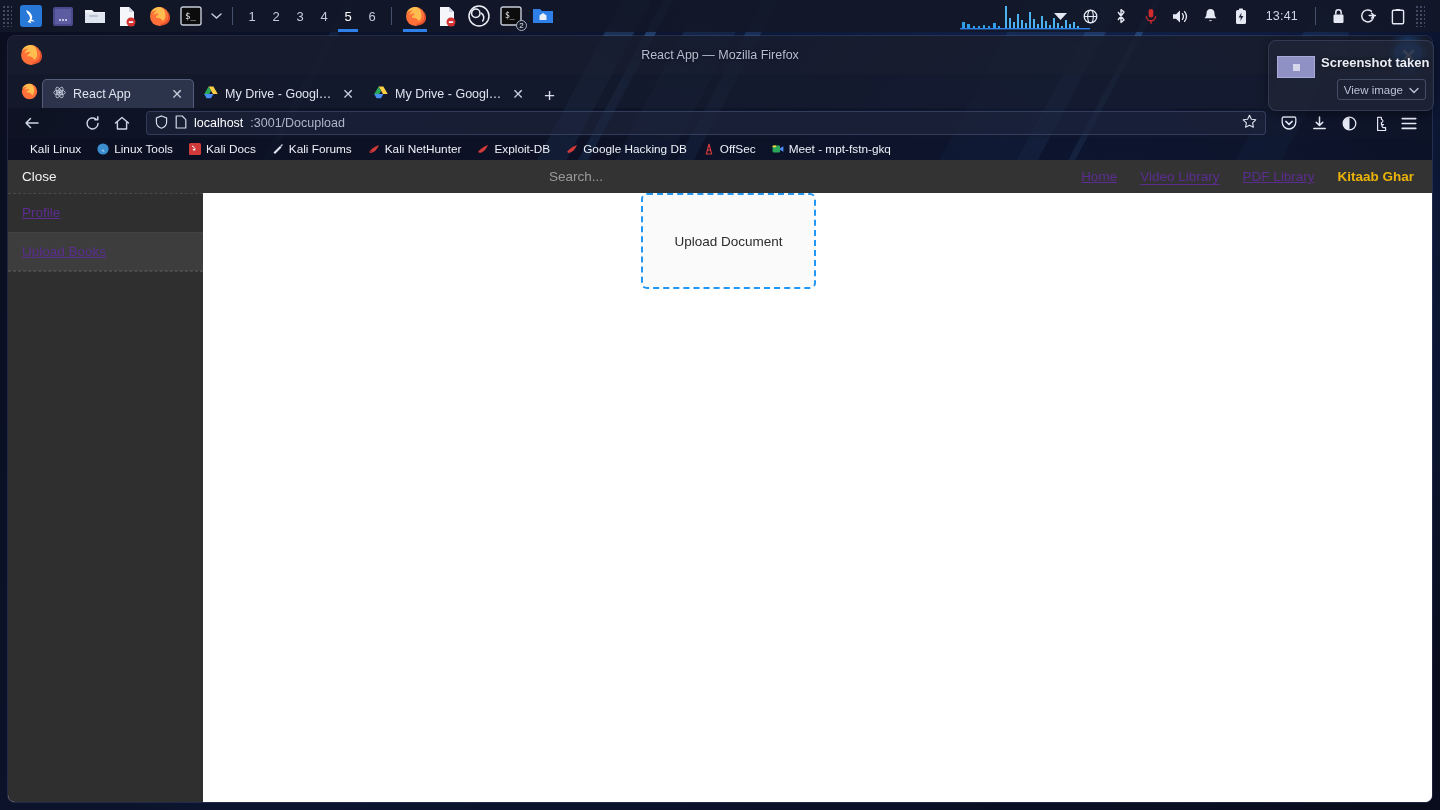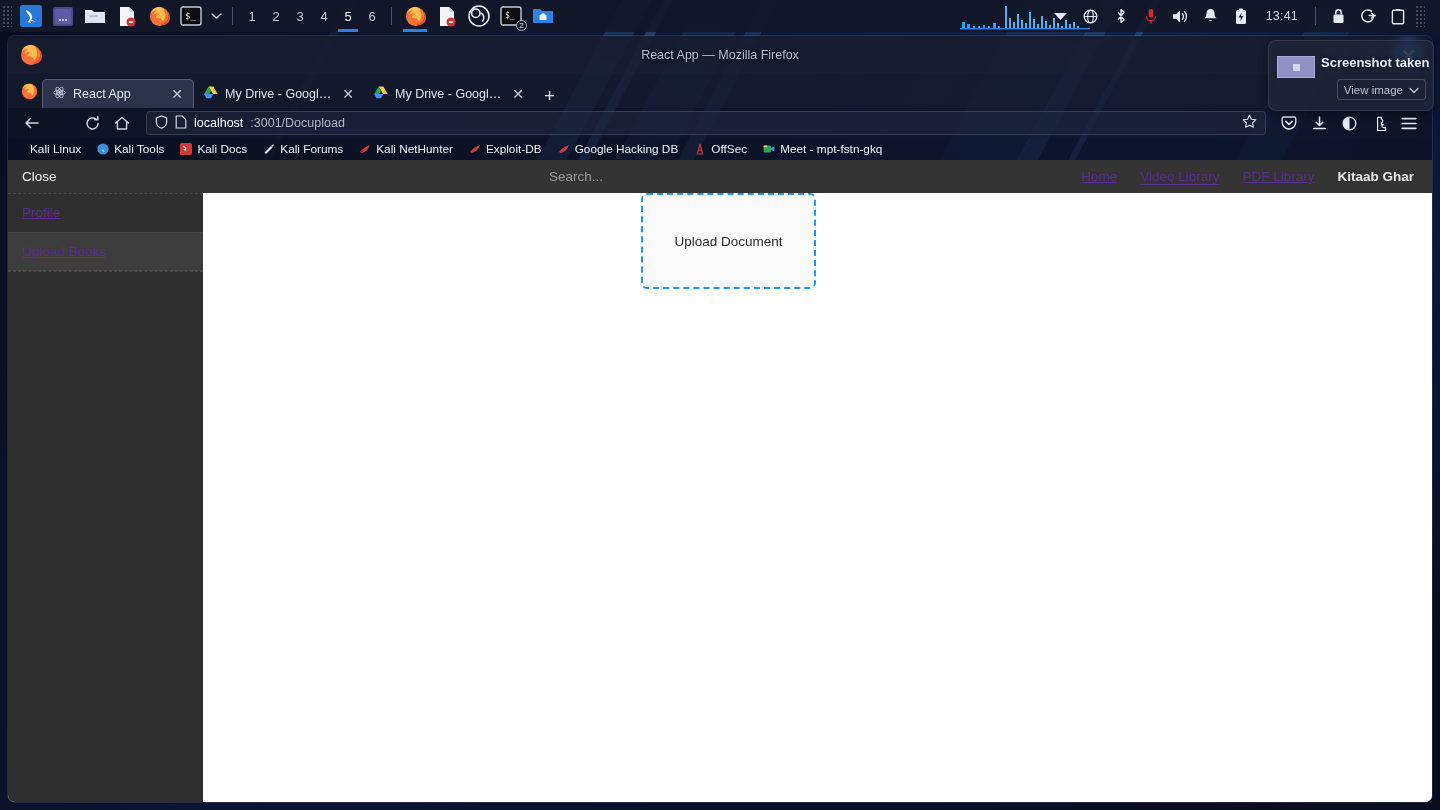--- a/index.html
+++ b/index.html
@@ -155,21 +155,21 @@
   #app-search {
     position: absolute; left: 541px; top: 0; height: 33px; line-height: 33px;
     color: #9a9a9a; font-size: 13.5px;
   }
   #app-nav-links {
     margin-left: auto; display: flex; align-items: center; gap: 23px;
     padding-right: 18px; font-size: 13.5px;
   }
   .applink { color: #5b2d91; text-decoration: underline; white-space: nowrap; }
   .applink.cur { text-decoration: underline; text-underline-offset: 3px; }
-  #brand { color: #e5e5e5; font-weight: bold; font-size: 13.5px; }
+  #brand { color: #eab308; font-weight: bold; font-size: 13.5px; }
 
   #page-body { display: flex; height: 612px; }
   #sidebar {
     width: 195px; background: #2f2f2f; flex-shrink: 0;
     border-top: 1px dashed #4a4a4a;
   }
   .side-item {
     height: 38.5px; display: flex; align-items: center; padding-left: 14px;
     border-bottom: 1px solid #434343;
     font-size: 13.5px;
@@ -586,21 +586,21 @@
     <div class="bm">
       <span>Kali Linux</span>
     </div>
     <div class="bm">
       <span class="bmico">
         <svg width="12" height="12" viewBox="0 0 12 12">
             <circle cx="6" cy="6" r="5.6" fill="#3b8ed0"></circle>
             <path d="M3 3c2 .8 3 2 3.5 3.6c-.7.5-1.6.7-2.4.5c.8.6 1.9.8 2.8.4c.3.4.4.9.4 1.4c-.6-.7-1.6-1-2.5-.9c.9-.5 1.4-1.4 1.3-2.4C5.9 4.7 4.6 3.6 3 3z" fill="#fff"></path>
           </svg>
       </span>
-      <span>Kali Tools</span>
+      <span>Linux Tools</span>
     </div>
     <div class="bm">
       <span class="bmico">
         <svg width="12" height="12" viewBox="0 0 12 12">
             <rect width="12" height="12" rx="1.6" fill="#d23a3a"></rect>
             <path d="M3 3c1.8.7 2.7 1.8 3 3.2c-.6.4-1.4.6-2.1.4c.7.5 1.7.7 2.4.3" stroke="#fff" stroke-width="1" fill="none"></path>
           </svg>
       </span>
       <span>Kali Docs</span>
     </div>

